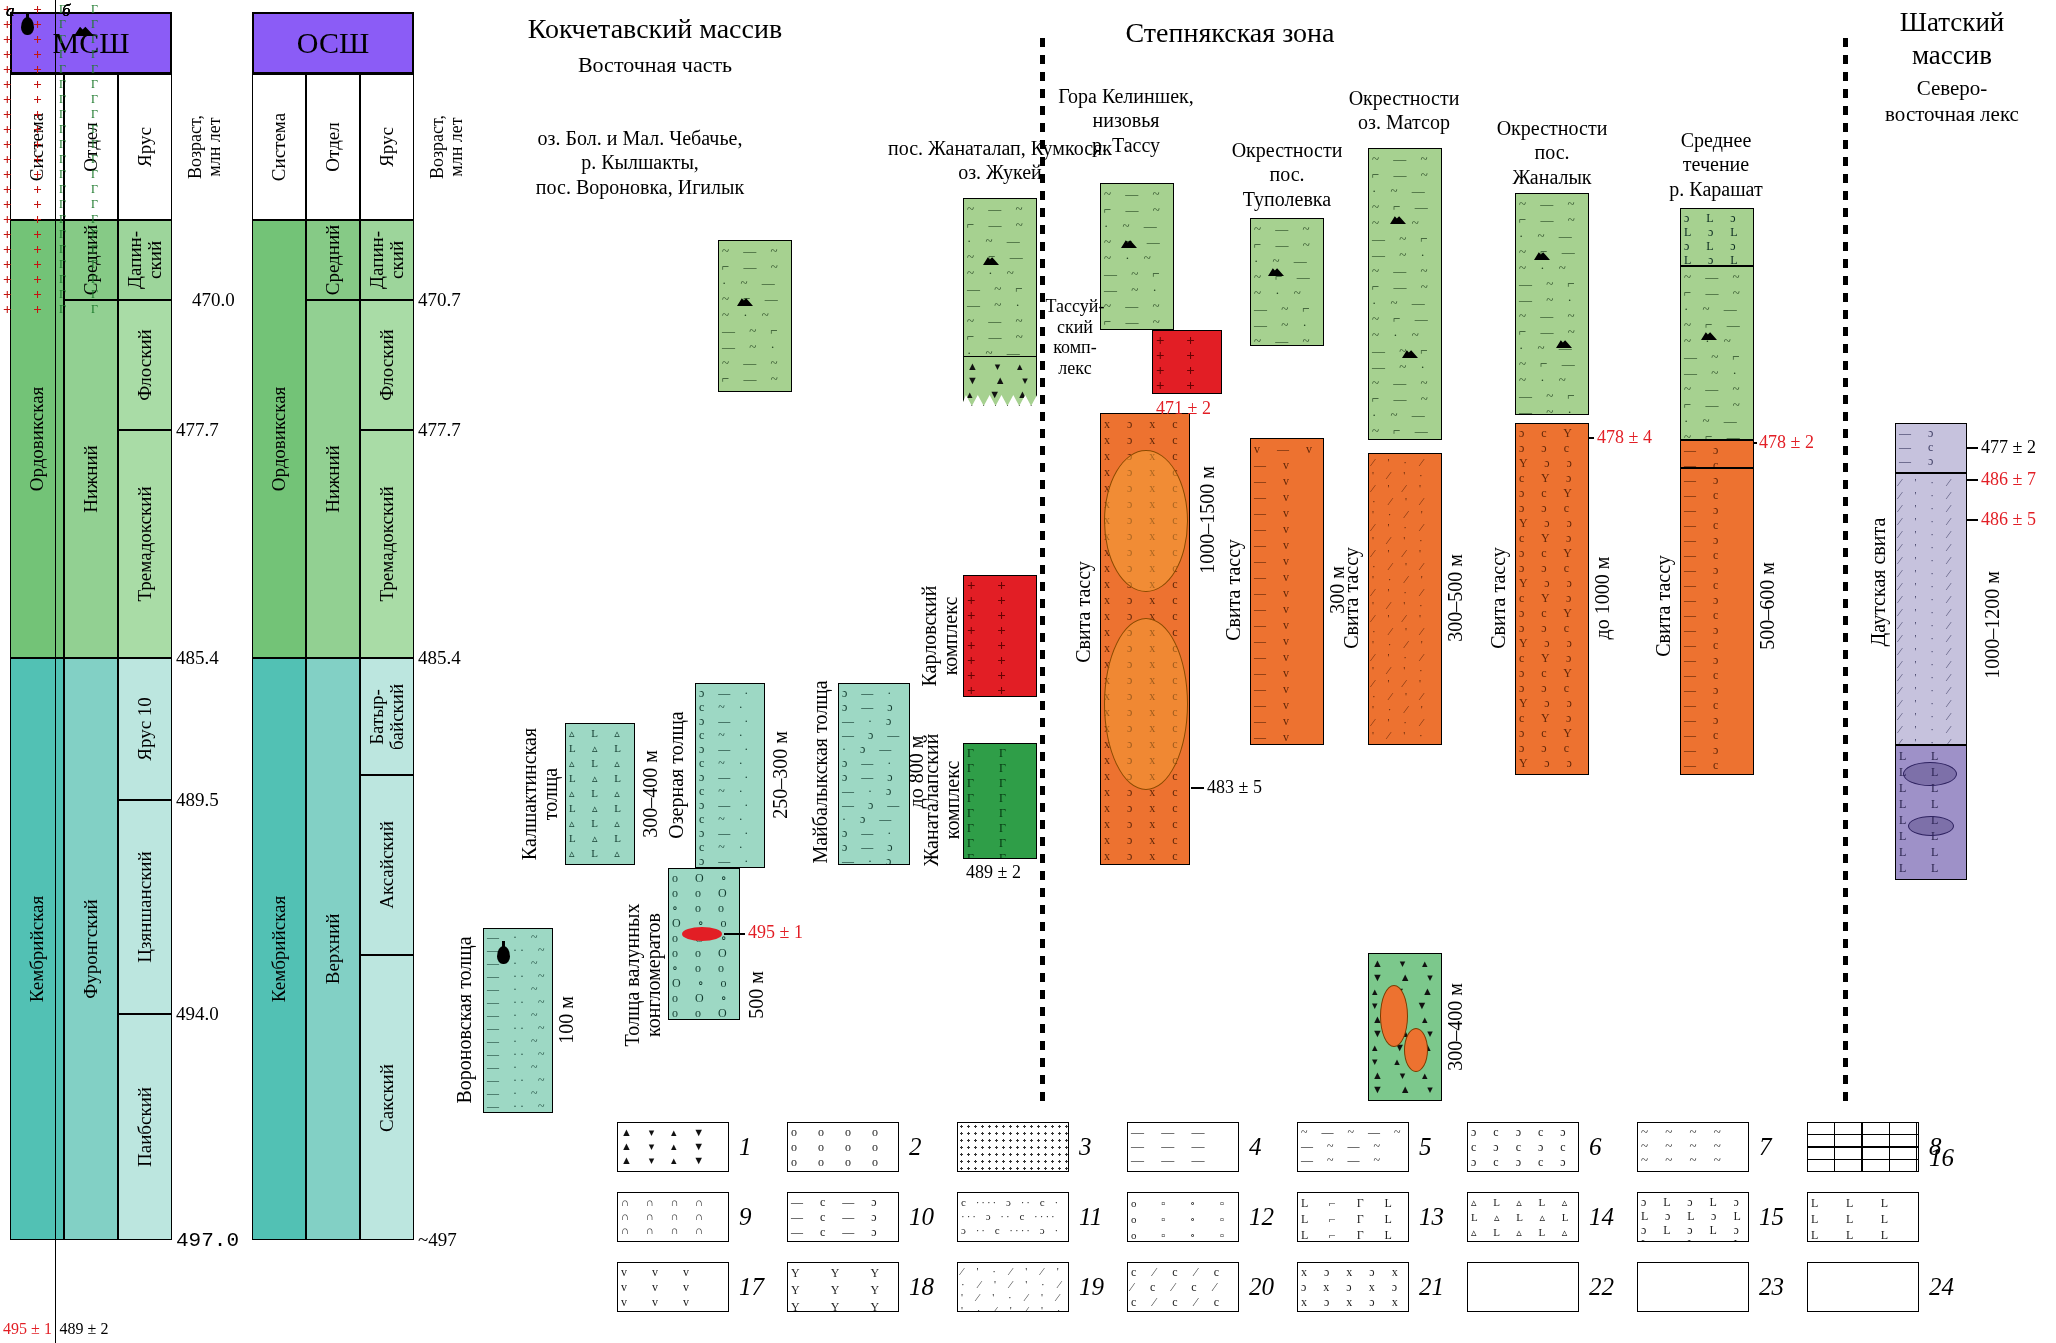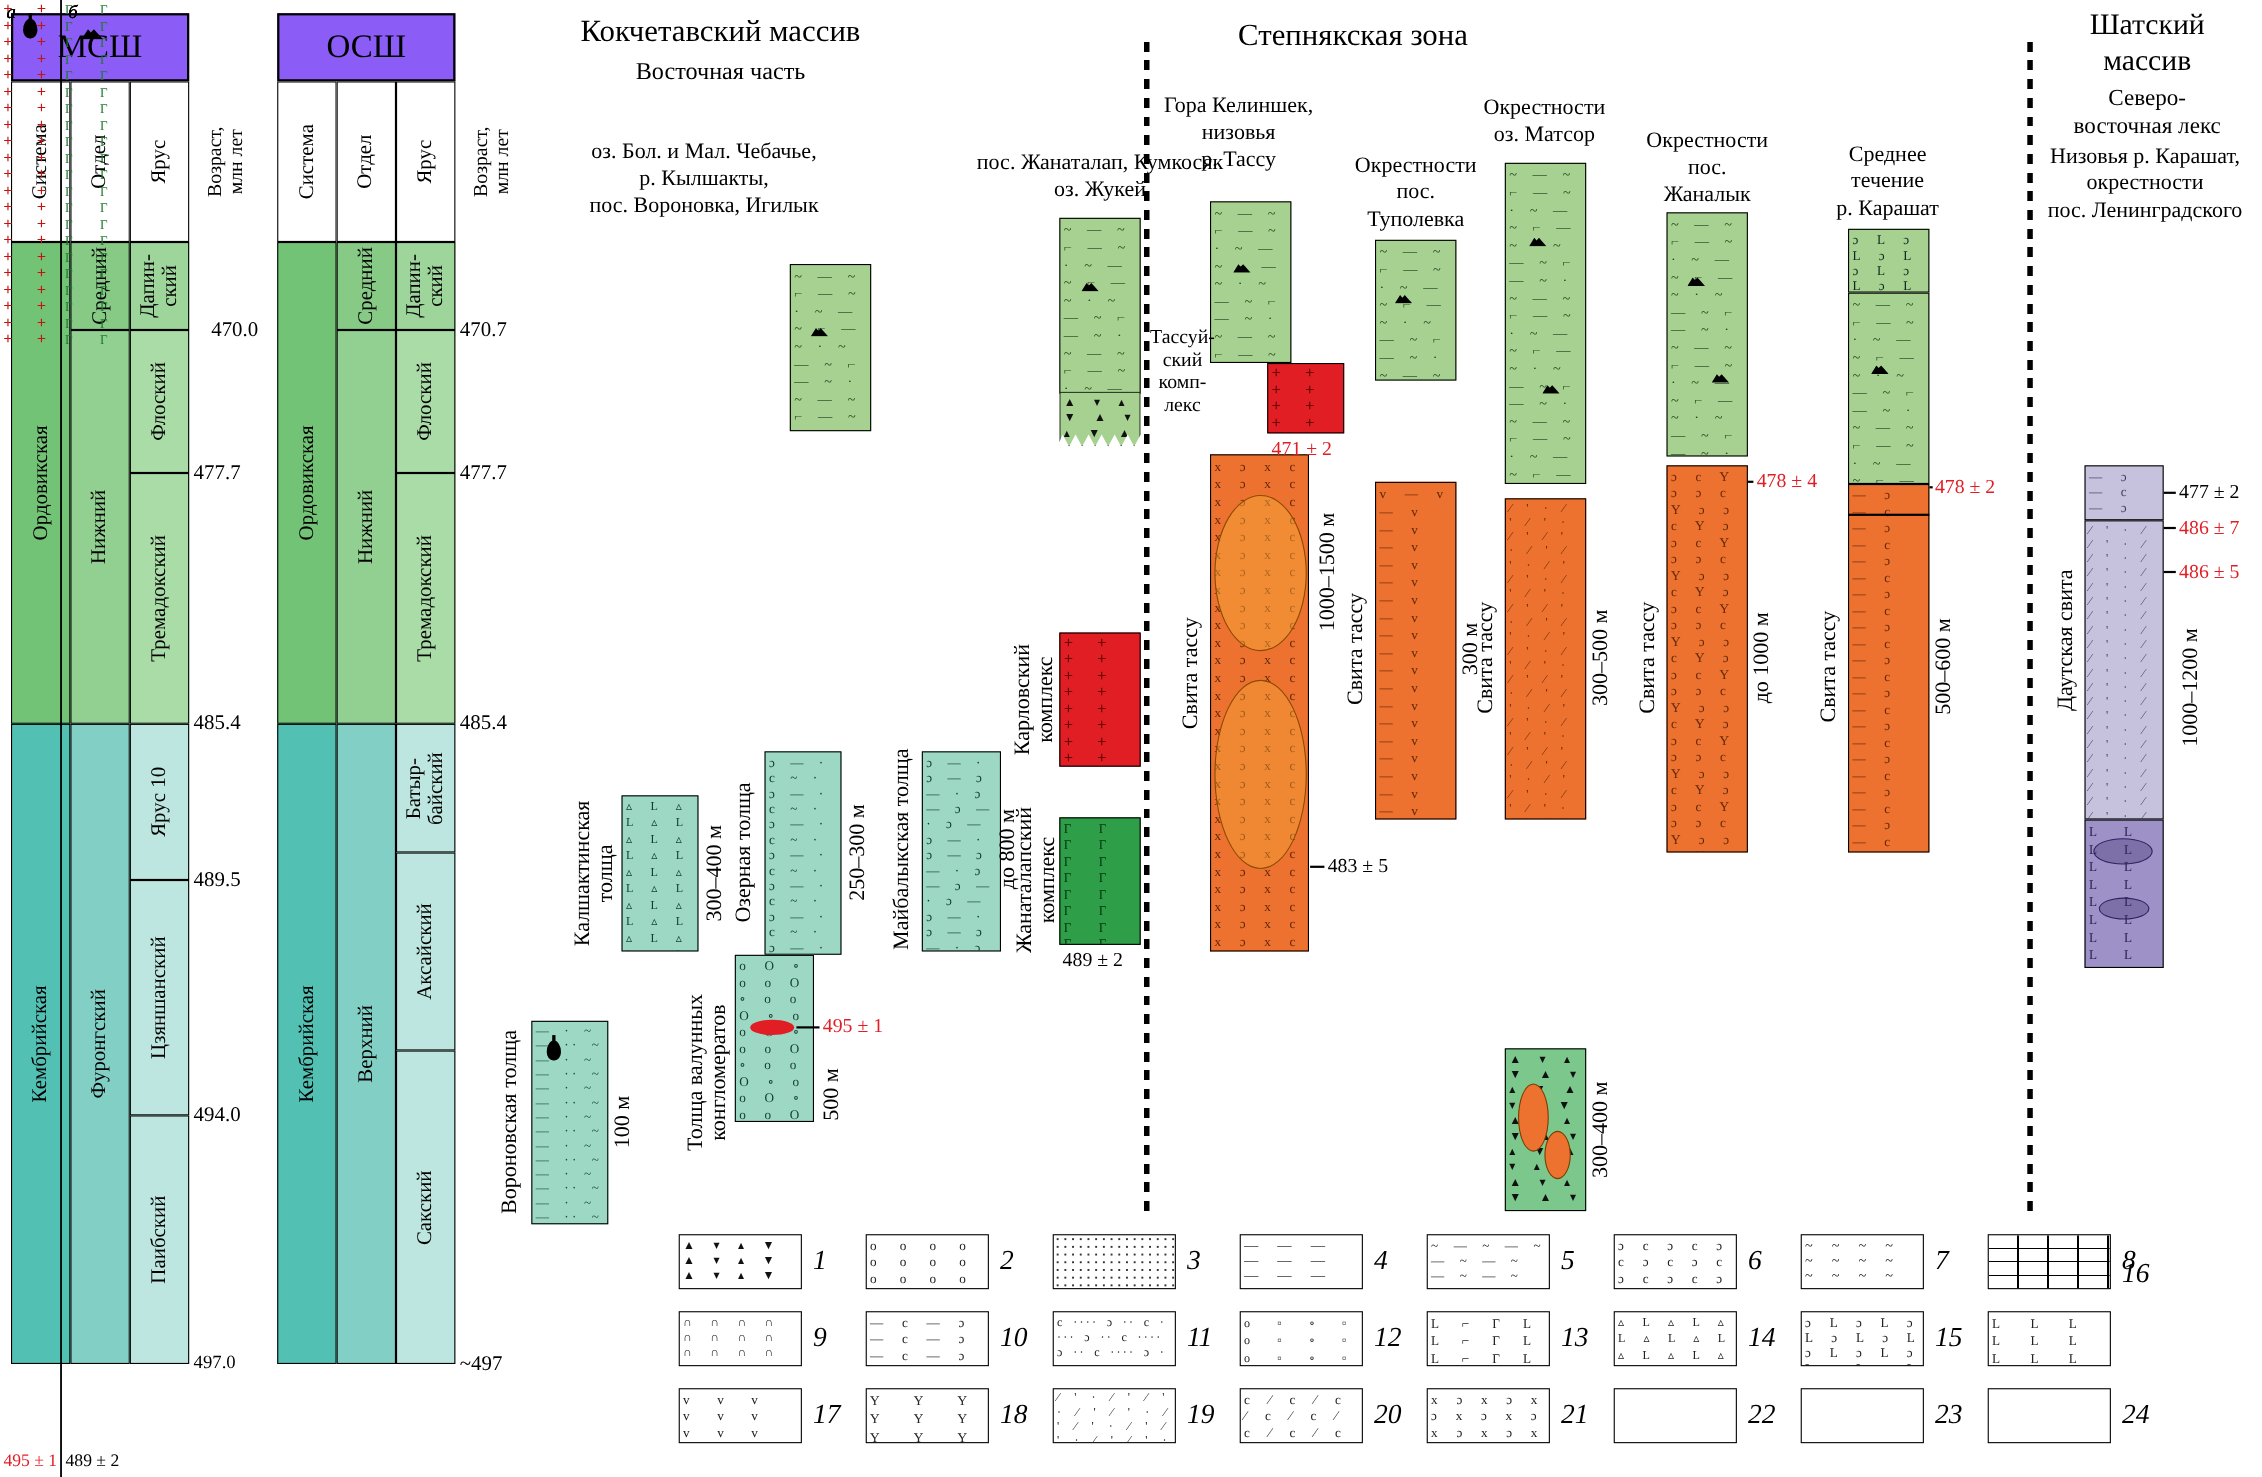--- a/index.html
+++ b/index.html
@@ -89,21 +89,21 @@
     <div class="cell" style="left: 118px; top: 1014px; width: 54px; height: 226px; background: rgb(188, 230, 223);">
       <span class="cellrot" style="font-size: 19px;">Паибский</span>
     </div>
     <div class="rot" style="left: 205px; top: 147px; font-size: 18px;">Возраст,
 млн лет</div>
     <div class="ann" style="left: 192px; top: 289px; font-size: 19px;">470.0</div>
     <div class="ann" style="left: 176px; top: 419px; font-size: 19px;">477.7</div>
     <div class="ann" style="left: 176px; top: 647px; font-size: 19px;">485.4</div>
     <div class="ann" style="left: 176px; top: 789px; font-size: 19px;">489.5</div>
     <div class="ann" style="left: 176px; top: 1003px; font-size: 19px;">494.0</div>
-    <div class="ann" style="left: 176px; top: 1229px; font-size: 17px;">497.0</div>
+    <div class="ann" style="left: 176px; top: 1229px; font-size: 21px; font-family: Liberation Mono, monospace;">497.0</div>
     <div class="titlebox" style="left: 252px; top: 12px; width: 162px; height: 62px;">ОСШ</div>
     <div class="cell" style="left: 252px; top: 74px; width: 54px; height: 146px;">
       <span class="cellrot" style="font-size: 19px;">Система</span>
     </div>
     <div class="cell" style="left: 306px; top: 74px; width: 54px; height: 146px;">
       <span class="cellrot" style="font-size: 19px;">Отдел</span>
     </div>
     <div class="cell" style="left: 360px; top: 74px; width: 54px; height: 146px;">
       <span class="cellrot" style="font-size: 19px;">Ярус</span>
     </div>
@@ -167,23 +167,20 @@
 пос.
 Туполевка</div>
     <div class="hl" style="left: 1404px; top: 86px; font-size: 20px;">Окрестности
 оз. Матсор</div>
     <div class="hl" style="left: 1552px; top: 116px; font-size: 20px;">Окрестности
 пос.
 Жаналык</div>
     <div class="hl" style="left: 1716px; top: 128px; font-size: 20px;">Среднее
 течение
 р. Карашат</div>
-    <div class="hl" style="left: 1950px; top: 130px; font-size: 20px;">Низовья р. Карашат,
-окрестности
-пос. Ленинградского</div>
     <div class="unit" style="left: 718px; top: 240px; width: 74px; height: 152px; background: rgb(166, 209, 144);">
       <div class="pat" style="font-size: 13px; line-height: 16px; letter-spacing: 3px; word-spacing: 5px; color: rgba(15, 45, 15, 0.85);">~ — ~ ⌐ — ~ · ~ — ~ ⌐ — ~ · ~ — ~ ⌐ — ~ · ~ — ~ ⌐ — ~ · ~ — ~ ⌐ — ~ · ~ — ~ ⌐ — ~ · ~ — ~ ⌐ — ~ · ~ — ~ ⌐ — ~ · ~ — ~ ⌐ — ~ · ~ — ~ ⌐ — ~ · ~ — ~ ⌐ — ~ · ~ — ~ ⌐ — ~ · ~ — ~ ⌐ — ~ · ~ — ~ ⌐ — ~ · ~ — ~ ⌐ — ~ · ~ — ~ ⌐ — ~ · ~ — ~ ⌐ — ~ · ~ — ~ ⌐ — ~ · </div>
     </div>
     <div class="unit" style="left: 963px; top: 198px; width: 74px; height: 160px; background: rgb(166, 209, 144);">
       <div class="pat" style="font-size: 13px; line-height: 16px; letter-spacing: 3px; word-spacing: 5px; color: rgba(15, 45, 15, 0.85);">~ — ~ ⌐ — ~ · ~ — ~ ⌐ — ~ · ~ — ~ ⌐ — ~ · ~ — ~ ⌐ — ~ · ~ — ~ ⌐ — ~ · ~ — ~ ⌐ — ~ · ~ — ~ ⌐ — ~ · ~ — ~ ⌐ — ~ · ~ — ~ ⌐ — ~ · ~ — ~ ⌐ — ~ · ~ — ~ ⌐ — ~ · ~ — ~ ⌐ — ~ · ~ — ~ ⌐ — ~ · ~ — ~ ⌐ — ~ · ~ — ~ ⌐ — ~ · ~ — ~ ⌐ — ~ · ~ — ~ ⌐ — ~ · ~ — ~ ⌐ — ~ · </div>
     </div>
     <div class="unit scallop" style="left: 963px; top: 356px; width: 74px; height: 50px; background: rgb(166, 209, 144);">
       <div class="pat" style="font-size: 11px; line-height: 14px; letter-spacing: 4px; word-spacing: 6px; color: rgb(17, 17, 17);">▲ ▾ ▴ ▼ ▲ ▾ ▴ ▼ ▲ ▾ ▴ ▼ ▲ ▾ ▴ ▼ ▲ ▾ ▴ ▼ ▲ ▾ ▴ ▼ ▲ ▾ ▴ ▼ ▲ ▾ ▴ ▼ ▲ ▾ ▴ ▼ ▲ ▾ ▴ ▼ ▲ ▾ ▴ ▼ ▲ ▾ ▴ ▼ ▲ ▾ ▴ ▼ ▲ ▾ ▴ ▼ ▲ ▾ ▴ ▼ ▲ ▾ ▴ ▼ </div>
     </div>
     <div class="unit" style="left: 963px; top: 575px; width: 74px; height: 122px; background: rgb(226, 30, 37);">

